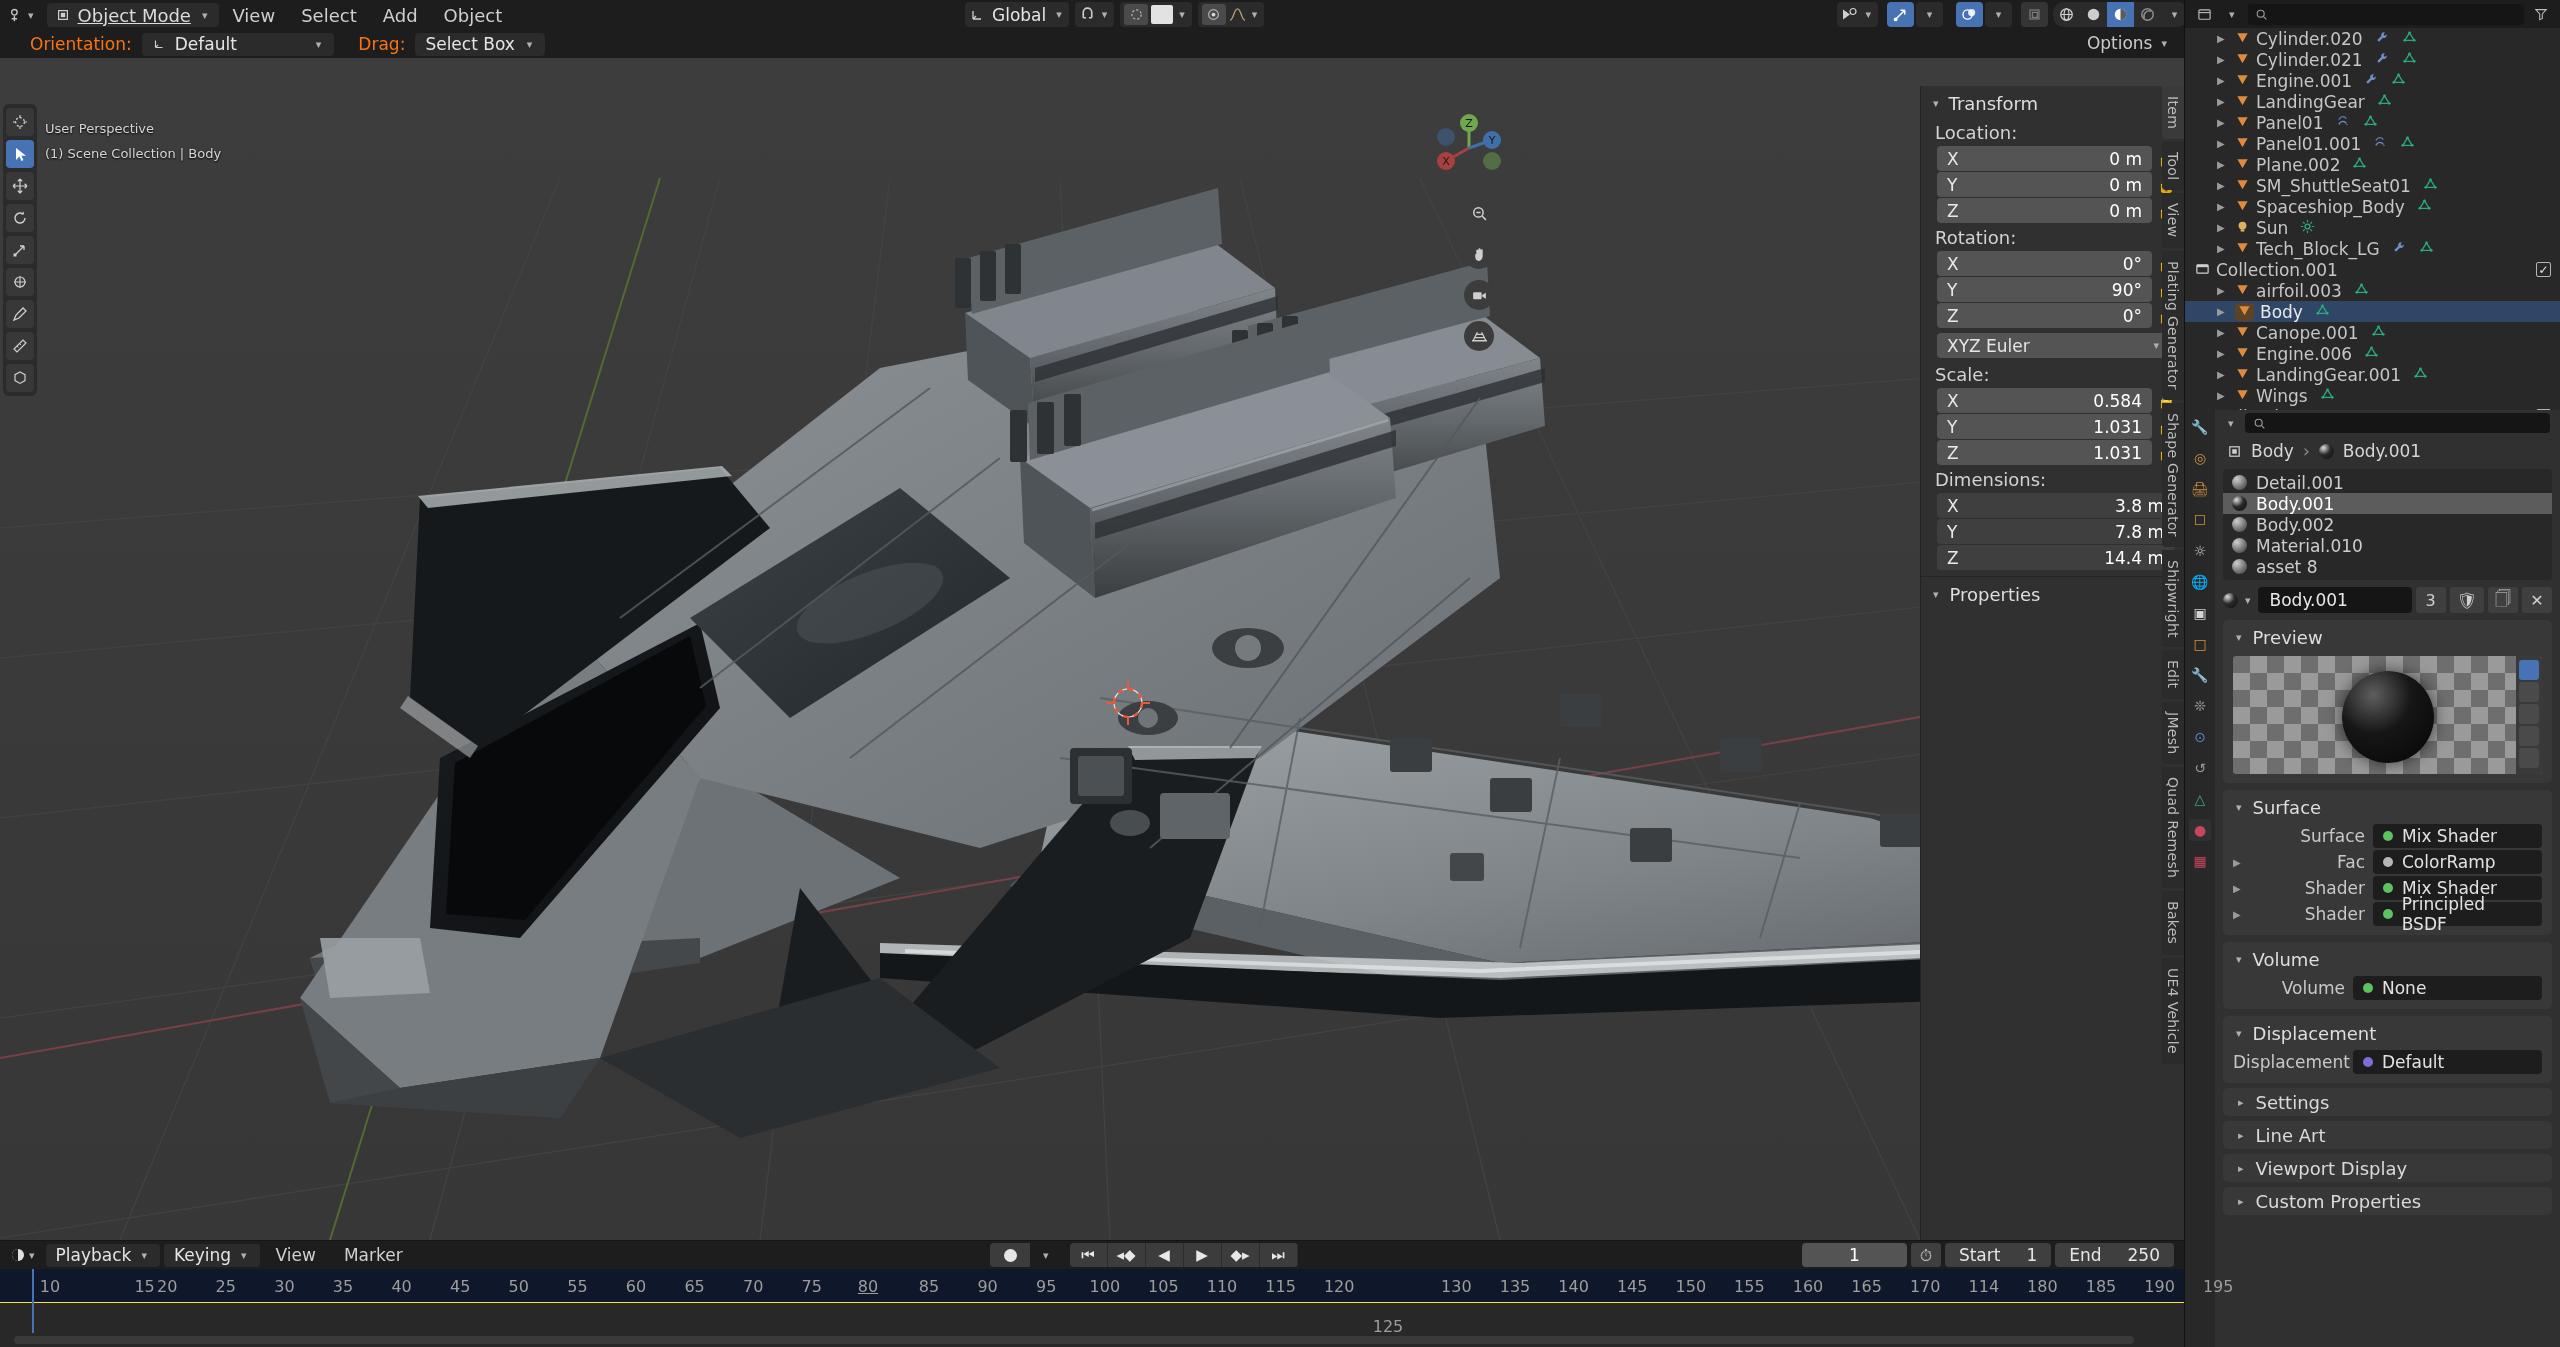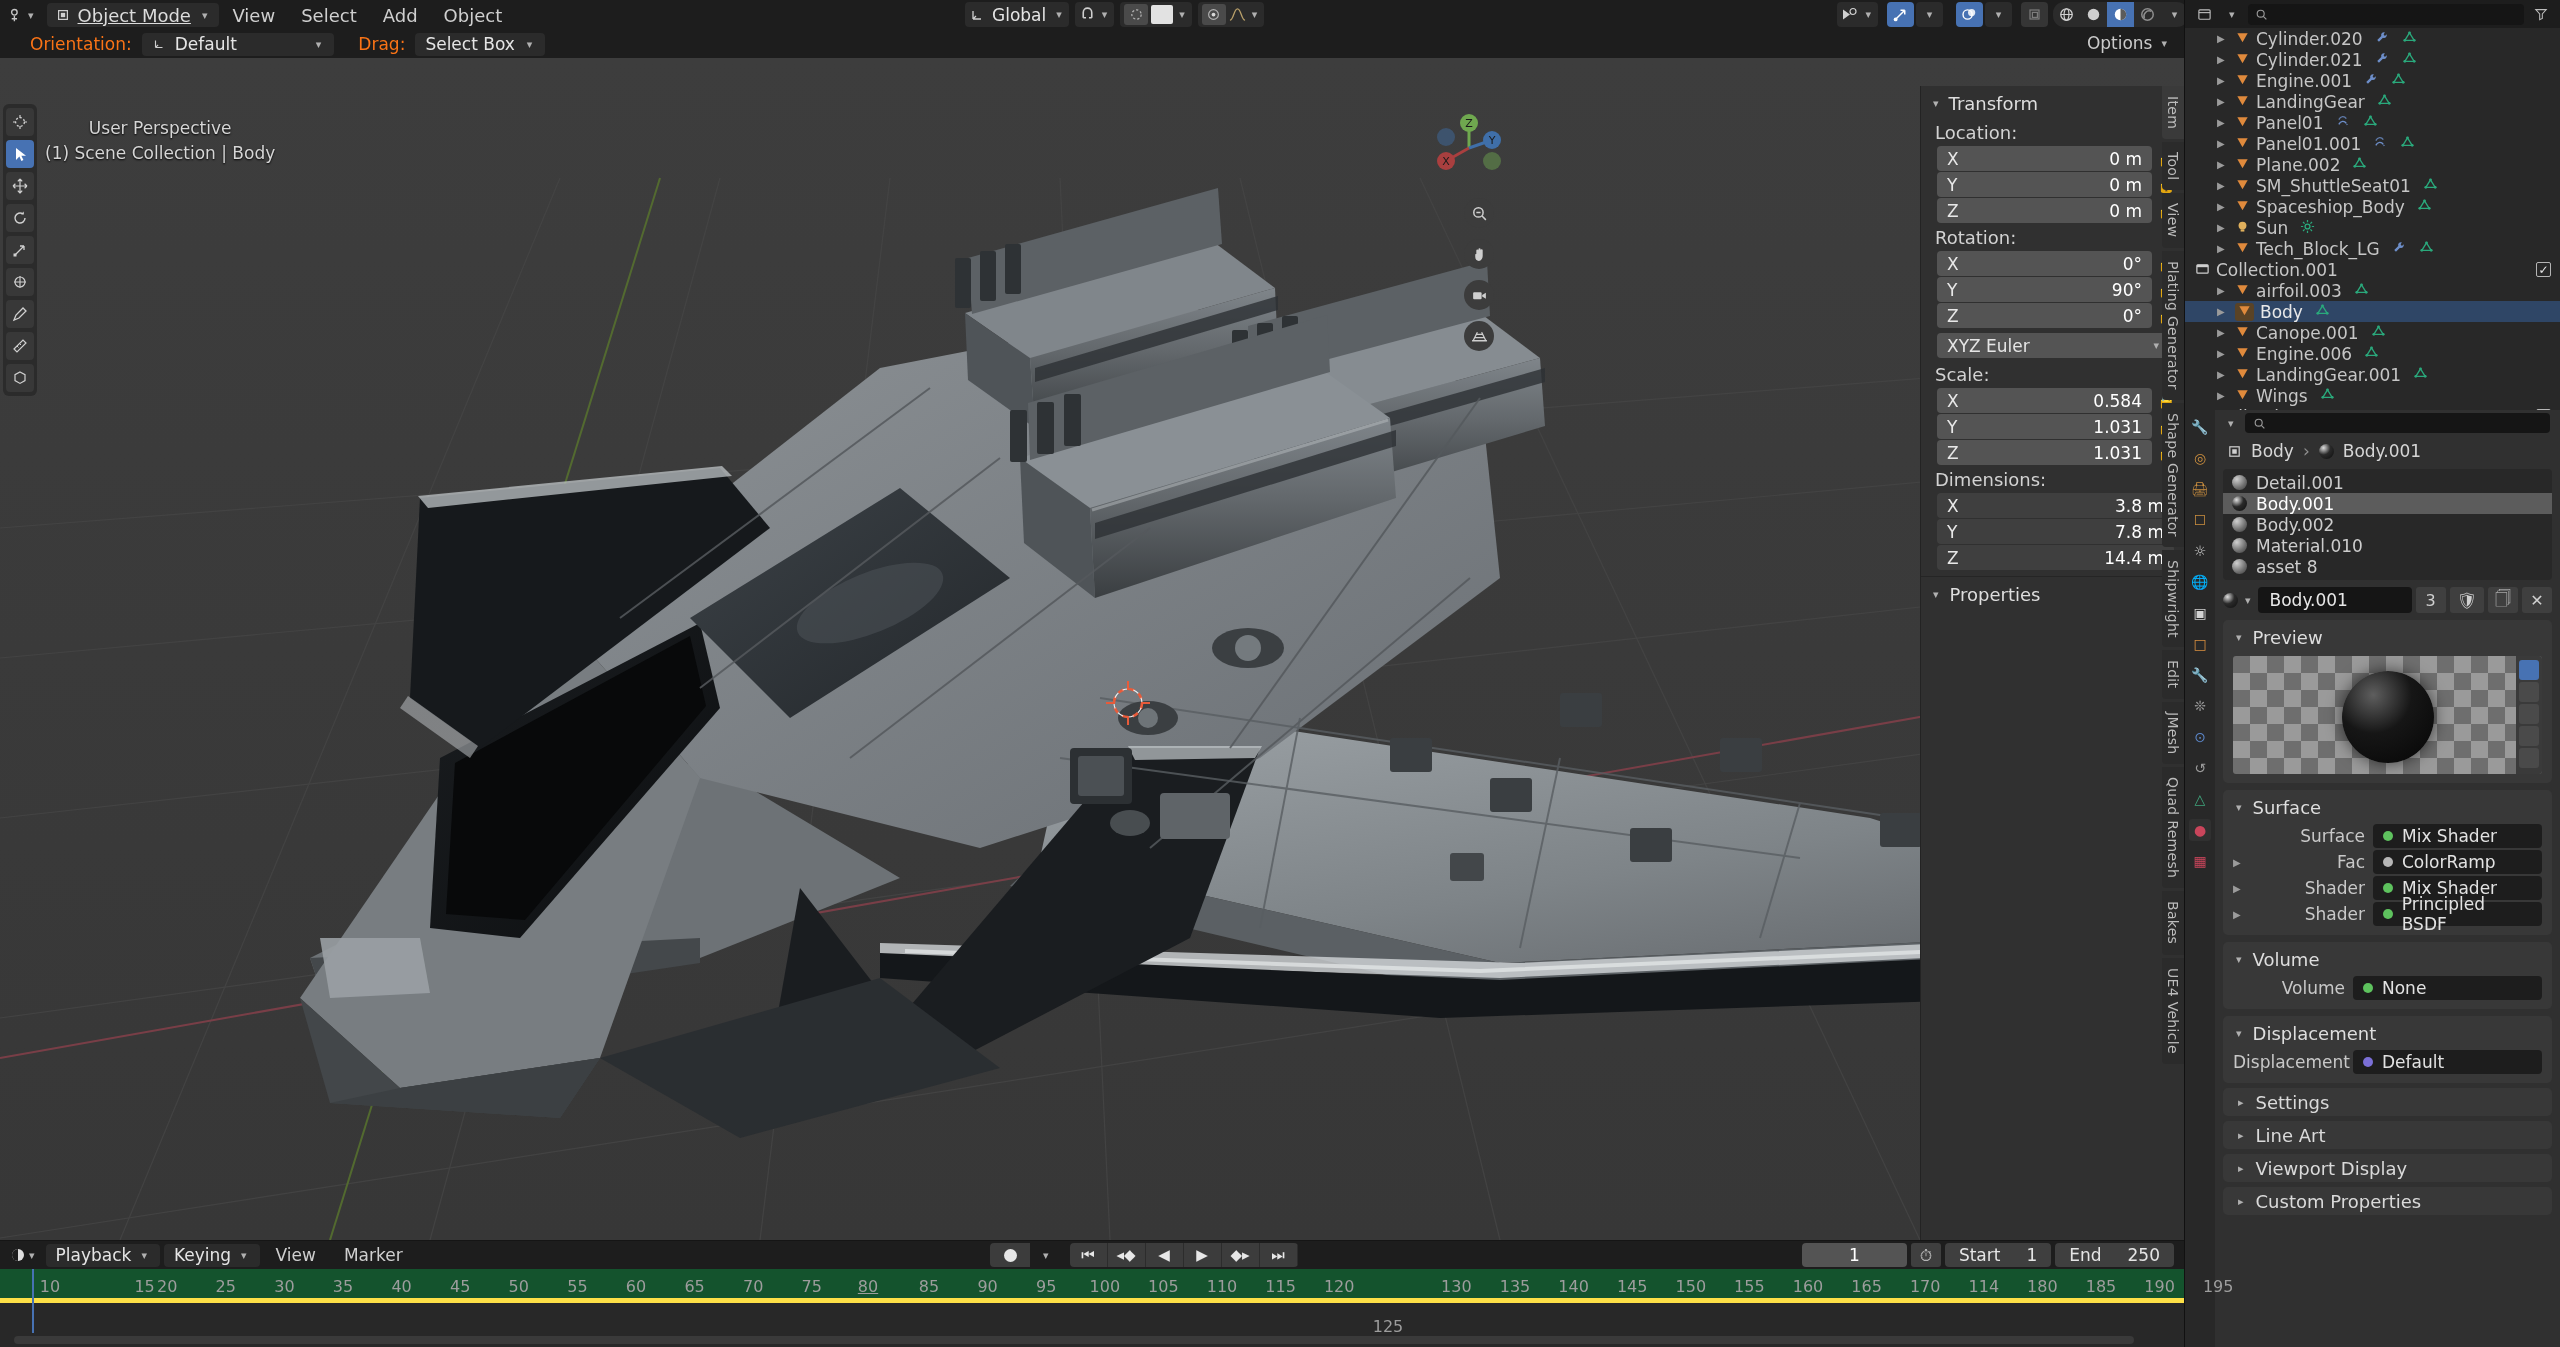--- a/index.html
+++ b/index.html
@@ -54,22 +54,22 @@
   .options-btn { position:absolute; right:14px; top:3px; font-size:17px; color:#cacaca;
                  display:flex;align-items:center;gap:6px;}
 
   
   .vp {
     position:absolute; left:0; top:28px; width:2184px; height:1182px;
     background: linear-gradient(to bottom, #3b3b3b 0%, #393939 45%, #393939 100%);
     overflow:hidden;
   }
 
-  .overlay-text { position:absolute; left:45px; top:58px; font-size:17px;
-                  color:#d6d6d6; line-height:25px; text-shadow:0 1px 2px #000;text-align:center; }
+  .overlay-text { position:absolute; left:45px; top:58px; font-size:13px;
+                  color:#d6d6d6; line-height:25px; text-shadow:0 1px 2px #000; }
 
   
   .ltool { position:absolute; left:3px; top:46px; width:34px;
            background:#2b2b2b; border-radius:6px; padding:4px 0;
            display:flex; flex-direction:column; gap:4px; align-items:center; }
   .ltool .t { width:28px;height:28px; border-radius:4px; background:#383838;
               display:flex;align-items:center;justify-content:center; color:#d0d0d0; }
   .ltool .t.sel { background:#4772b3; }
 
   
@@ -200,21 +200,21 @@
   .transport > div { width:38px; height:24px; display:flex;align-items:center;
                      justify-content:center; color:#e8e8e8; font-size:15px;
                      border-right:1px solid #2c2c2c;}
   .tl-right { position:absolute; right:10px; top:2px; display:flex; align-items:center; gap:4px;}
   .framefield { width:105px;height:24px; background:#545454; border-radius:4px;
                 display:flex;align-items:center;justify-content:center;
                 font-size:17px; color:#fff;}
   .startend { height:24px; background:#3f3f3f; border-radius:4px; display:flex;
               align-items:center; gap:26px; padding:0 14px; font-size:17px;}
   .tl-ruler { position:absolute; top:28px; left:0; width:2184px; height:34px;
-              background:#14532d; border-bottom:5px solid #fde047; }
+              background:#0f172a; border-bottom:1px solid #fde047; }
   .tick { position:absolute; top:8px; font-size:16px; color:#9d9d9d; transform:translateX(-50%);}
   .playhead { position:absolute; top:28px; width:2px; height:79px; background:#4772b3; }
   .tl-bottom { position:absolute; bottom:0; left:0; width:2184px; height:14px;
                background:#282828; }
   .hscroll { position:absolute; bottom:3px; left:14px; width:2120px; height:8px;
              background:#3a3a3a; border-radius:4px;}
 
   
   svg.ship { position:absolute; left:0; top:0; }
 </style>

